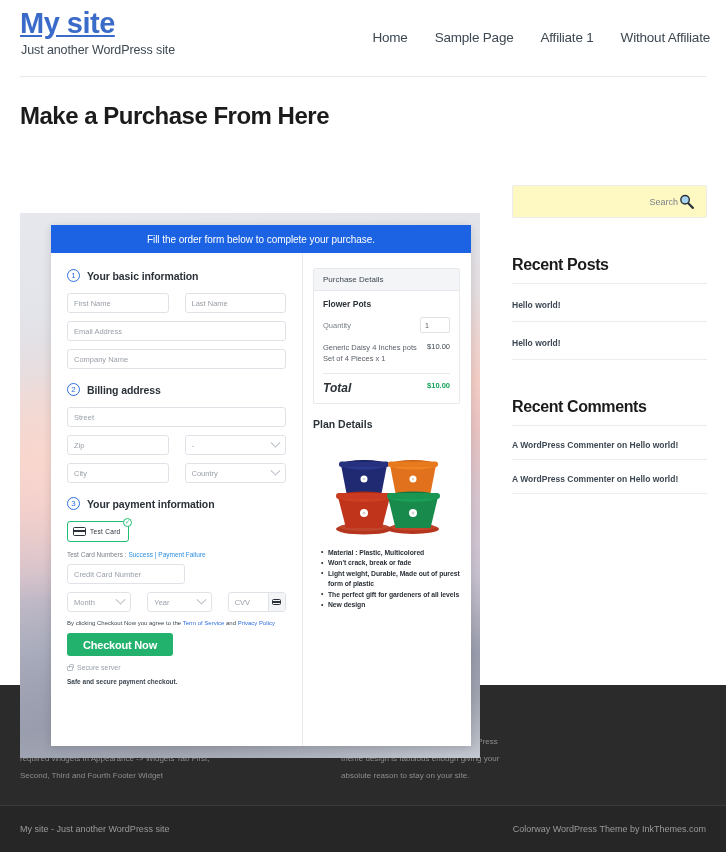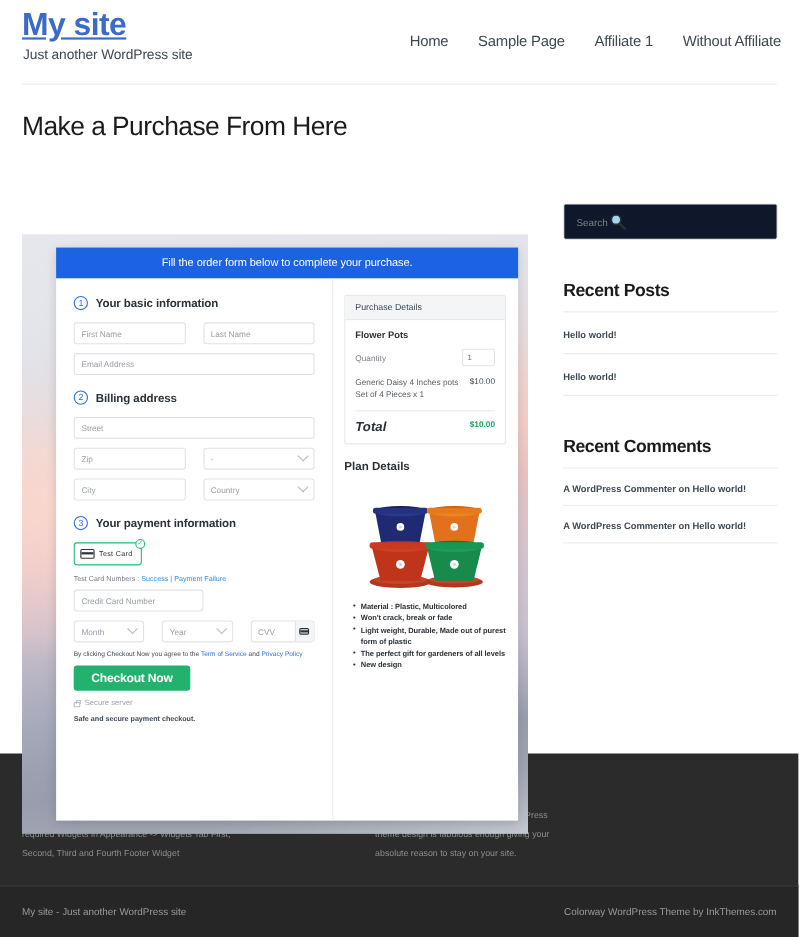--- a/index.html
+++ b/index.html
@@ -64,21 +64,21 @@
   .page-wrap {
     position: relative;
     height: 608px;
     padding: 0 20px;
   }
   .page-title {
     position: absolute;
     left: 20px;
     top: 25px;
     font-size: 24px;
-    font-weight: normal;
+    font-weight: bold;
     color: #1b1b1b;
     letter-spacing: -0.5px;
   }
 
   
   .checkout-backdrop {
     position: absolute;
     left: 20px;
     top: 136px;
     width: 460px;
@@ -373,26 +373,26 @@
 
   
   .sidebar {
     position: absolute;
     left: 512px;
     top: 108px;
     width: 195px;
   }
   .search-box {
     height: 33px;
-    background: #0f172a;
+    background: #fef9c3;
     border: 1px solid #ececec;
     border-radius: 2px;
     display: flex;
     align-items: center;
-    justify-content: flex-start;
+    justify-content: flex-end;
     padding: 0 11px;
   }
   .search-placeholder { font-size: 9px; color: #7b8189; }
   .widget-title {
     font-size: 16px;
     font-weight: bold;
     color: #1b1b1b;
     letter-spacing: -0.4px;
     padding-bottom: 9px;
     border-bottom: 1px solid #ececec;
@@ -490,20 +490,23 @@
             <span class="step-num">1</span>
             <span class="step-label">Your basic information</span>
           </div>
 
           <div class="frow">
             <div class="fld">First Name</div>
             <div class="fld">Last Name</div>
           </div>
           <div class="frow">
             <div class="fld wide">Email Address</div>
+          </div>
+          <div class="frow">
+            <div class="fld wide">Company Name</div>
           </div>
 
           <div class="spacer-6"></div>
           <div class="step-head">
             <span class="step-num">2</span>
             <span class="step-label">Billing address</span>
           </div>
 
           <div class="frow">
             <div class="fld wide">Street</div>

